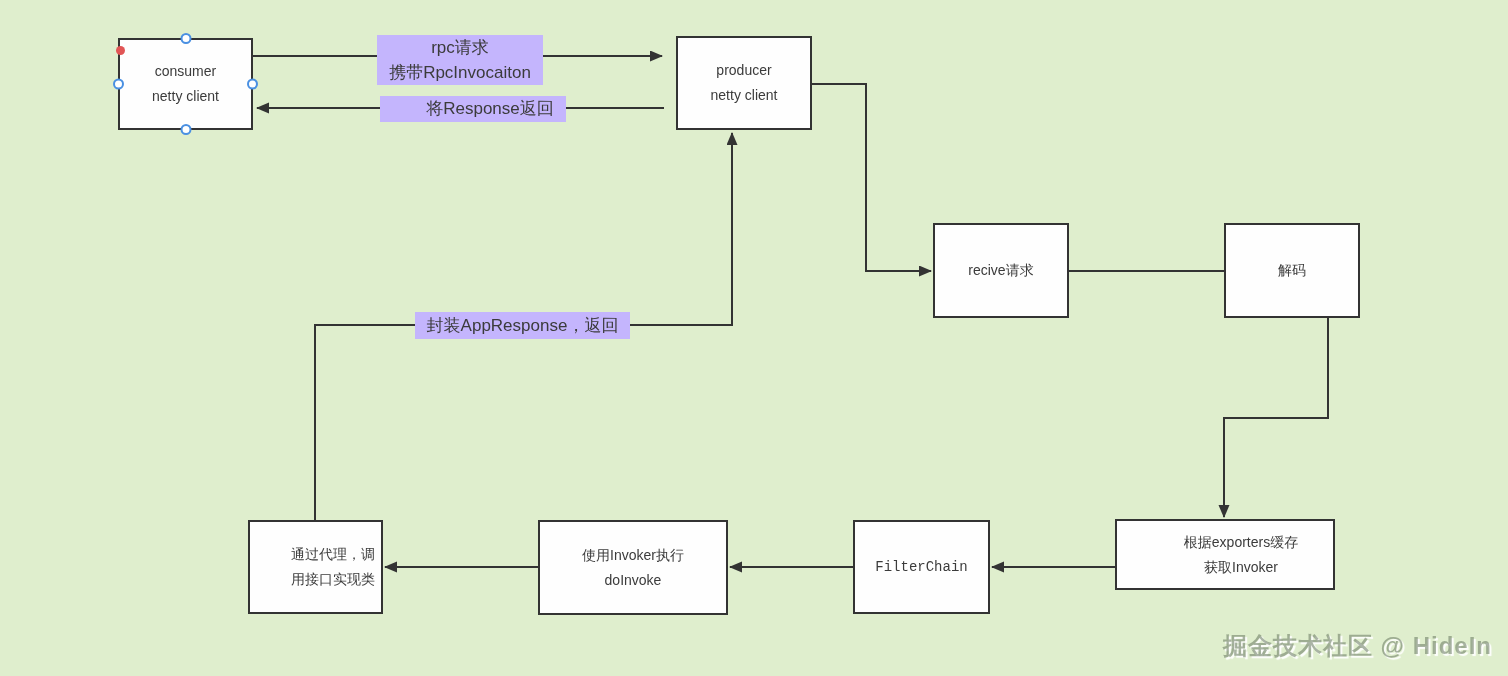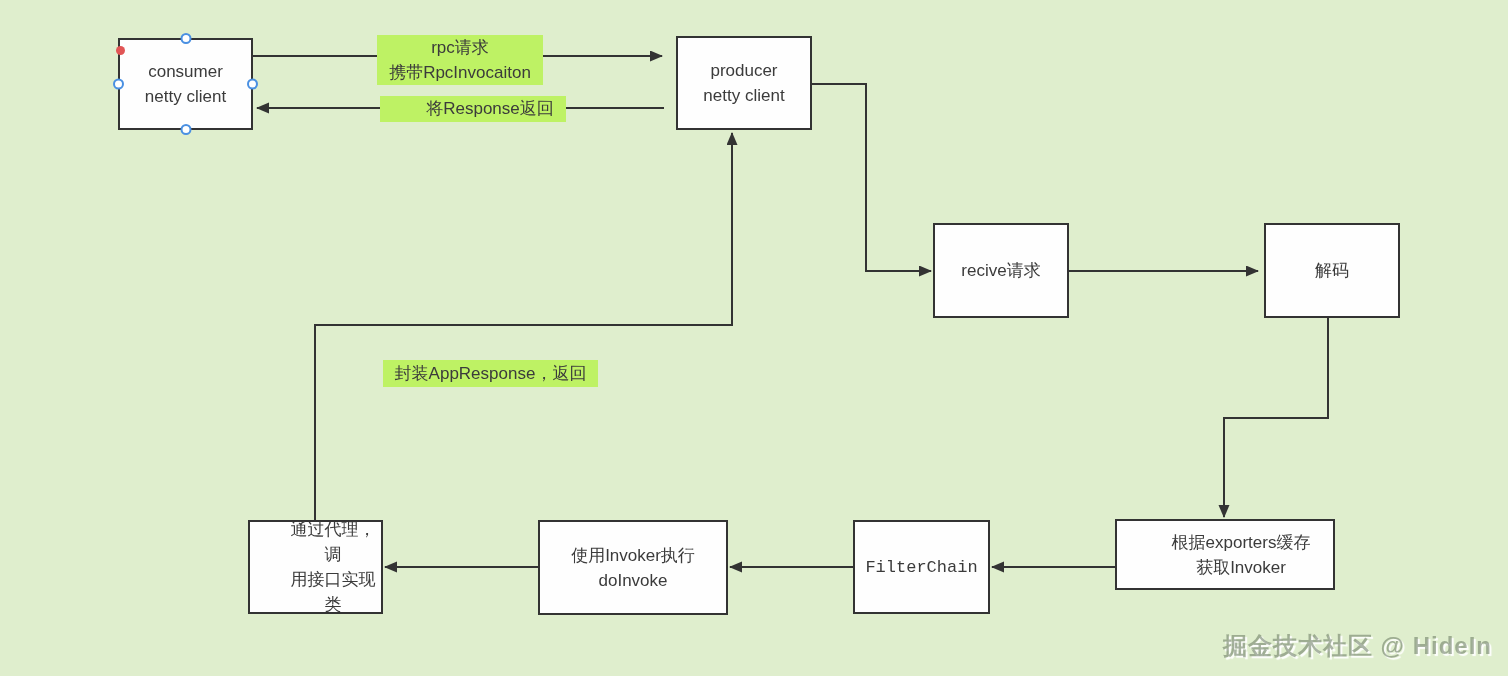--- a/index.html
+++ b/index.html
@@ -14,45 +14,45 @@
   .edge{stroke:#333333;stroke-width:2;fill:none;}
 
   .node{
     position:absolute;
     background:#fefefe;
     border:2px solid #333333;
     box-sizing:border-box;
     display:flex;align-items:center;justify-content:center;
     text-align:center;
     color:#3b3b3b;
-    font-size:17px;line-height:25px;
+    font-size:14px;line-height:25px;
   }
   .node-label{white-space:pre-line;}
 
   #node-consumer{left:118px;top:38px;width:135px;height:92px;border-width:2px;}
   #node-producer{left:664px;top:36px;width:136px;height:94px;margin-left:12px;}
   #node-recive{left:933px;top:223px;width:136px;height:95px;}
-  #node-decode{left:1264px;top:223px;width:136px;height:95px;}
+  #node-decode{left:1224px;top:223px;width:136px;height:95px;}
   #node-exporters{left:1115px;top:519px;width:220px;height:71px;padding-left:32px;}
   #node-filterchain{left:853px;top:520px;width:137px;height:94px;font-family:Liberation Mono, monospace;}
   #node-invoker{left:538px;top:520px;width:190px;height:95px;}
   #node-proxy{left:248px;top:520px;width:135px;height:94px;padding-left:35px;}
 
   .edge-label{
     position:absolute;
-    background:#bef264;
+    background:#c4b5fd;
     color:#3b3b3b;
     font-size:17px;line-height:25px;
     text-align:center;
     white-space:pre-line;
     padding:0 2px;
   }
   #label-rpc{left:377px;top:35px;width:162px;}
   #label-response{left:380px;top:96px;width:148px;height:26px;line-height:26px;padding-left:36px;}
-  #label-appresponse{left:383px;top:312px;width:211px;height:27px;line-height:27px;margin-top:48px;}
+  #label-appresponse{left:415px;top:312px;width:211px;height:27px;line-height:27px;}
 
   .handle{
     position:absolute;
     width:11px;height:11px;border-radius:50%;
     background:#ffffff;border:2px solid #4a90e2;
     box-sizing:border-box;
   }
   .handle-top{left:50%;top:-7px;transform:translateX(-50%);}
   .handle-bottom{left:50%;bottom:-7px;transform:translateX(-50%);}
   .handle-left{left:-7px;top:50%;transform:translateY(-50%);}

